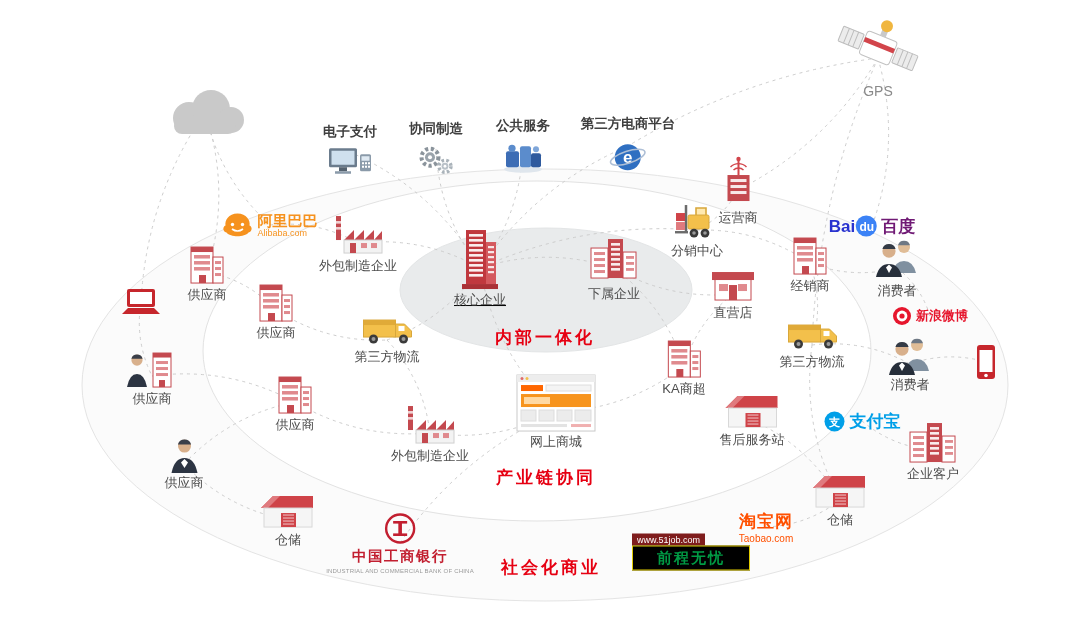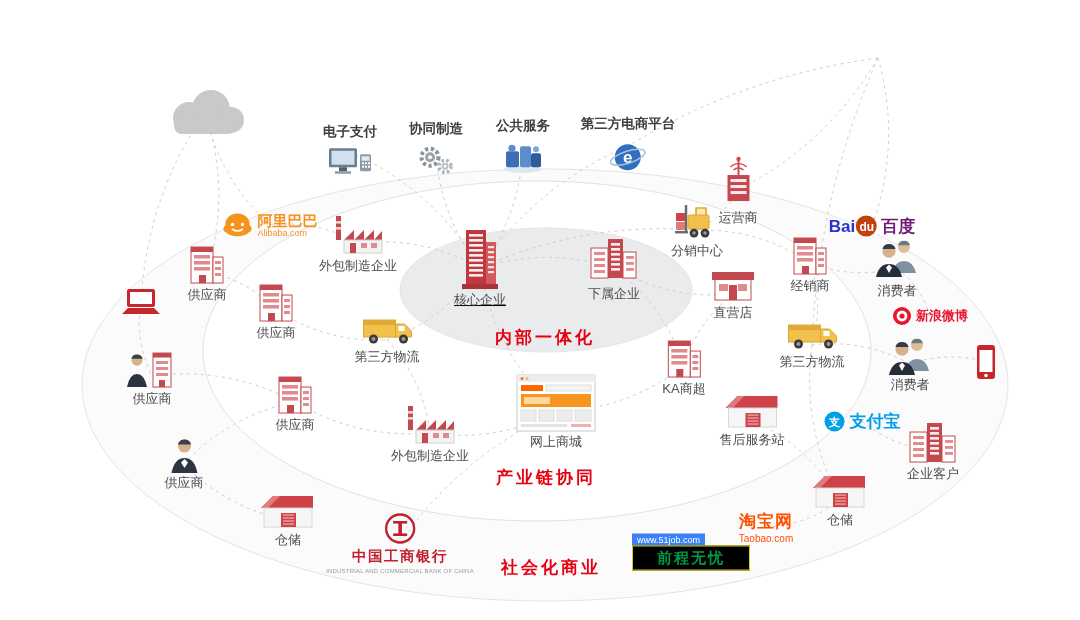--- a/index.html
+++ b/index.html
@@ -18,30 +18,30 @@
   .nlabel.strong { font-weight:bold; color:#3f3f3f; font-size:13.5px; }
   .nlabel.gps { font-size:14px; color:#8a8a8a; }
   .ring-label { position:absolute; transform:translate(-50%,-50%); font-weight:bold;
                 font-size:17px; color:#e60012; letter-spacing:3px; white-space:nowrap; }
   
   .ali { display:flex; align-items:center; gap:5px; }
   .ali-cn { color:#f6921e; font-weight:bold; font-size:15px; line-height:1.05; }
   .ali-en { color:#f6921e; font-size:9px; }
   .bd { font-weight:bold; font-size:17px; display:flex; align-items:center; }
   .bd-a { color:#2933cf; }
-  .bd-b { background:#c2410c; color:#fff; border-radius:50%; width:21px; height:21px;
+  .bd-b { background:#3b82f6; color:#fff; border-radius:50%; width:21px; height:21px;
           display:flex; align-items:center; justify-content:center; font-size:12px; margin-left:1px; }
   .bd-c { color:#701a75; margin-left:4px; }
   .wb { display:flex; align-items:center; gap:4px; color:#e6162d; font-weight:bold; font-size:13px; }
   .ap { display:flex; align-items:center; gap:4px; color:#009fe8; font-weight:bold; font-size:17px; }
   .tb { text-align:center; color:#ff5000; }
   .tb-cn { font-weight:bold; font-size:17px; letter-spacing:1px; }
   .tb-en { font-size:10px; }
   .job { display:flex; flex-direction:column; align-items:flex-start; }
-  .job-url { background:#3b82f6; color:#fff; font-size:9px; padding:1px 5px; }
+  .job-url { background:#7f1d1d; color:#fff; font-size:9px; padding:1px 5px; }
   .job-name { background:#000000; color:#009a44; font-weight:bold; font-size:15px;
               padding:2px 24px; border:1px solid #e0ca00; letter-spacing:2px; }
   .icbc { display:flex; flex-direction:column; align-items:center; gap:2px; }
   .icbc-cn { color:#c21f30; font-weight:bold; font-size:14.5px; letter-spacing:1.5px; }
   .icbc-en { color:#9a9a9a; font-size:6px; letter-spacing:0.2px; white-space:nowrap; }
 </style>
 </head>
 <body>
 
 <div class="canvas">
@@ -101,20 +101,37 @@
           <svg width="92" height="52">
             <g fill="#c9c9c9">
               <circle cx="30" cy="32" r="16"></circle>
               <circle cx="52" cy="23" r="19"></circle>
               <circle cx="72" cy="34" r="13"></circle>
               <rect x="15" y="32" width="62" height="16" rx="8"></rect>
             </g>
           </svg>
         </div>
       </div>
+      <div class="node pos-below" style="left: 878px; top: 58px;">
+        <div class="icon">
+          <svg width="84" height="64" viewBox="0 0 84 64">
+            <g transform="rotate(22 42 32)">
+              <rect x="2" y="24" width="22" height="16" rx="1" fill="#ececec" stroke="#bdbdbd"></rect>
+              <path d="M8 24v16M13 24v16M18 24v16" stroke="#bdbdbd" stroke-width="1"></path>
+              <rect x="60" y="24" width="22" height="16" rx="1" fill="#ececec" stroke="#bdbdbd"></rect>
+              <path d="M66 24v16M71 24v16M76 24v16" stroke="#bdbdbd" stroke-width="1"></path>
+              <rect x="26" y="19" width="32" height="25" rx="3" fill="#fff" stroke="#c2c2c2"></rect>
+              <rect x="26" y="26" width="32" height="5" fill="#d2454b"></rect>
+              <rect x="39" y="11" width="6" height="8" fill="#c9c9c9"></rect>
+              <circle cx="42" cy="8" r="6" fill="#f0b63f"></circle>
+            </g>
+          </svg>
+        </div>
+        <span class="nlabel gps">GPS</span>
+      </div>
       <div class="node pos-above" style="left: 350px; top: 152px;">
         <div class="icon">
           <svg width="46" height="34" viewBox="0 0 46 34">
             <rect x="2" y="2" width="28" height="19" rx="1.5" fill="#6b7c8d"></rect>
             <rect x="4.5" y="4.5" width="23" height="14" fill="#cfe0ee"></rect>
             <rect x="12" y="21" width="8" height="4" fill="#55626f"></rect>
             <rect x="8" y="25" width="16" height="2.5" fill="#8a9aa9"></rect>
             <rect x="33" y="8" width="11" height="17" rx="1.5" fill="#8a9aa9"></rect>
             <rect x="34.5" y="10" width="8" height="4.5" fill="#dfe9f2"></rect>
             <g fill="#fff">

